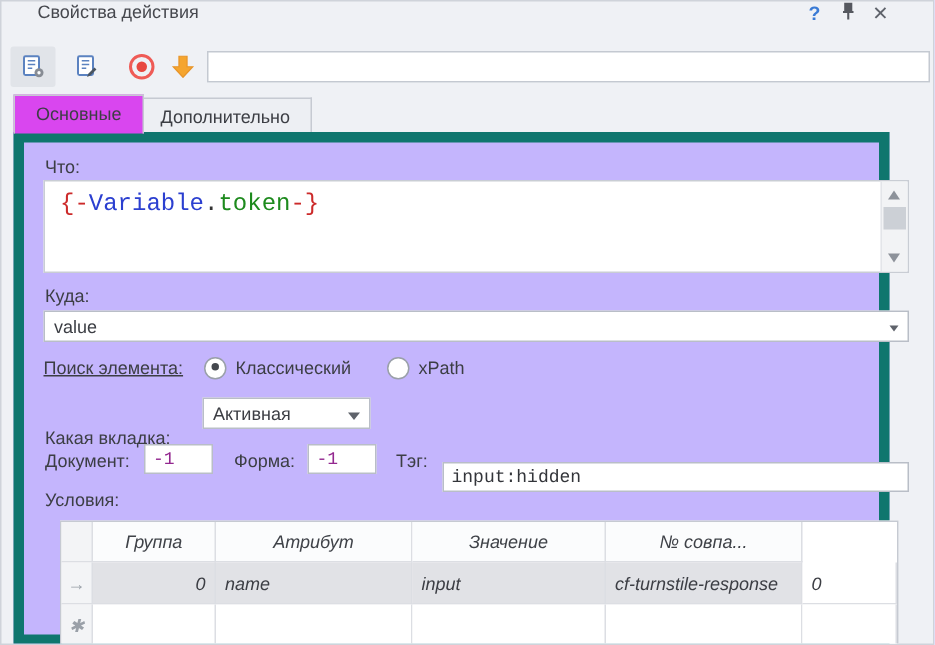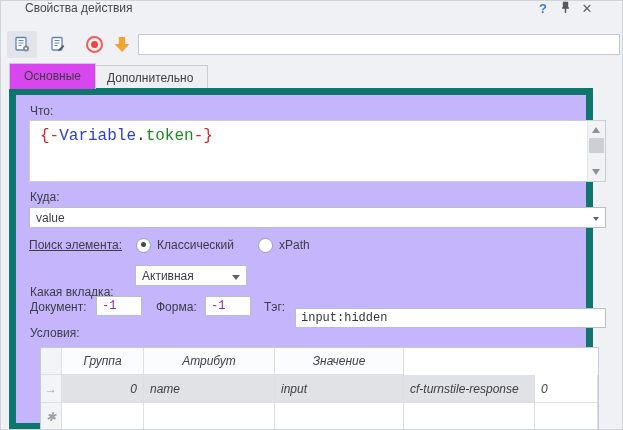--- a/index.html
+++ b/index.html
@@ -158,20 +158,21 @@
     <input class="tinput mono-dark" style="left: 279px; top: 201px; width: 311px; margin-top: 12px;" value="input:hidden">
 
     <div class="lbl" style="left:14px;top:231px">Условия:</div>
 
     <div class="grid">
       <div class="grow ghead">
         <div class="gcell gsel"></div>
         <div class="gcell">Группа</div>
         <div class="gcell">Атрибут</div>
         <div class="gcell">Значение</div>
+        <div class="gcell">№ совпа...</div>
       </div>
       <div class="grow gbody rowsel">
         <div class="gcell gsel marker">→</div>
         <div class="gcell num">0</div>
         <div class="gcell">name</div>
         <div class="gcell">input</div>
         <div class="gcell">cf-turnstile-response</div>
         <div class="gcell white">0</div>
       </div>
       <div class="grow gbody">

